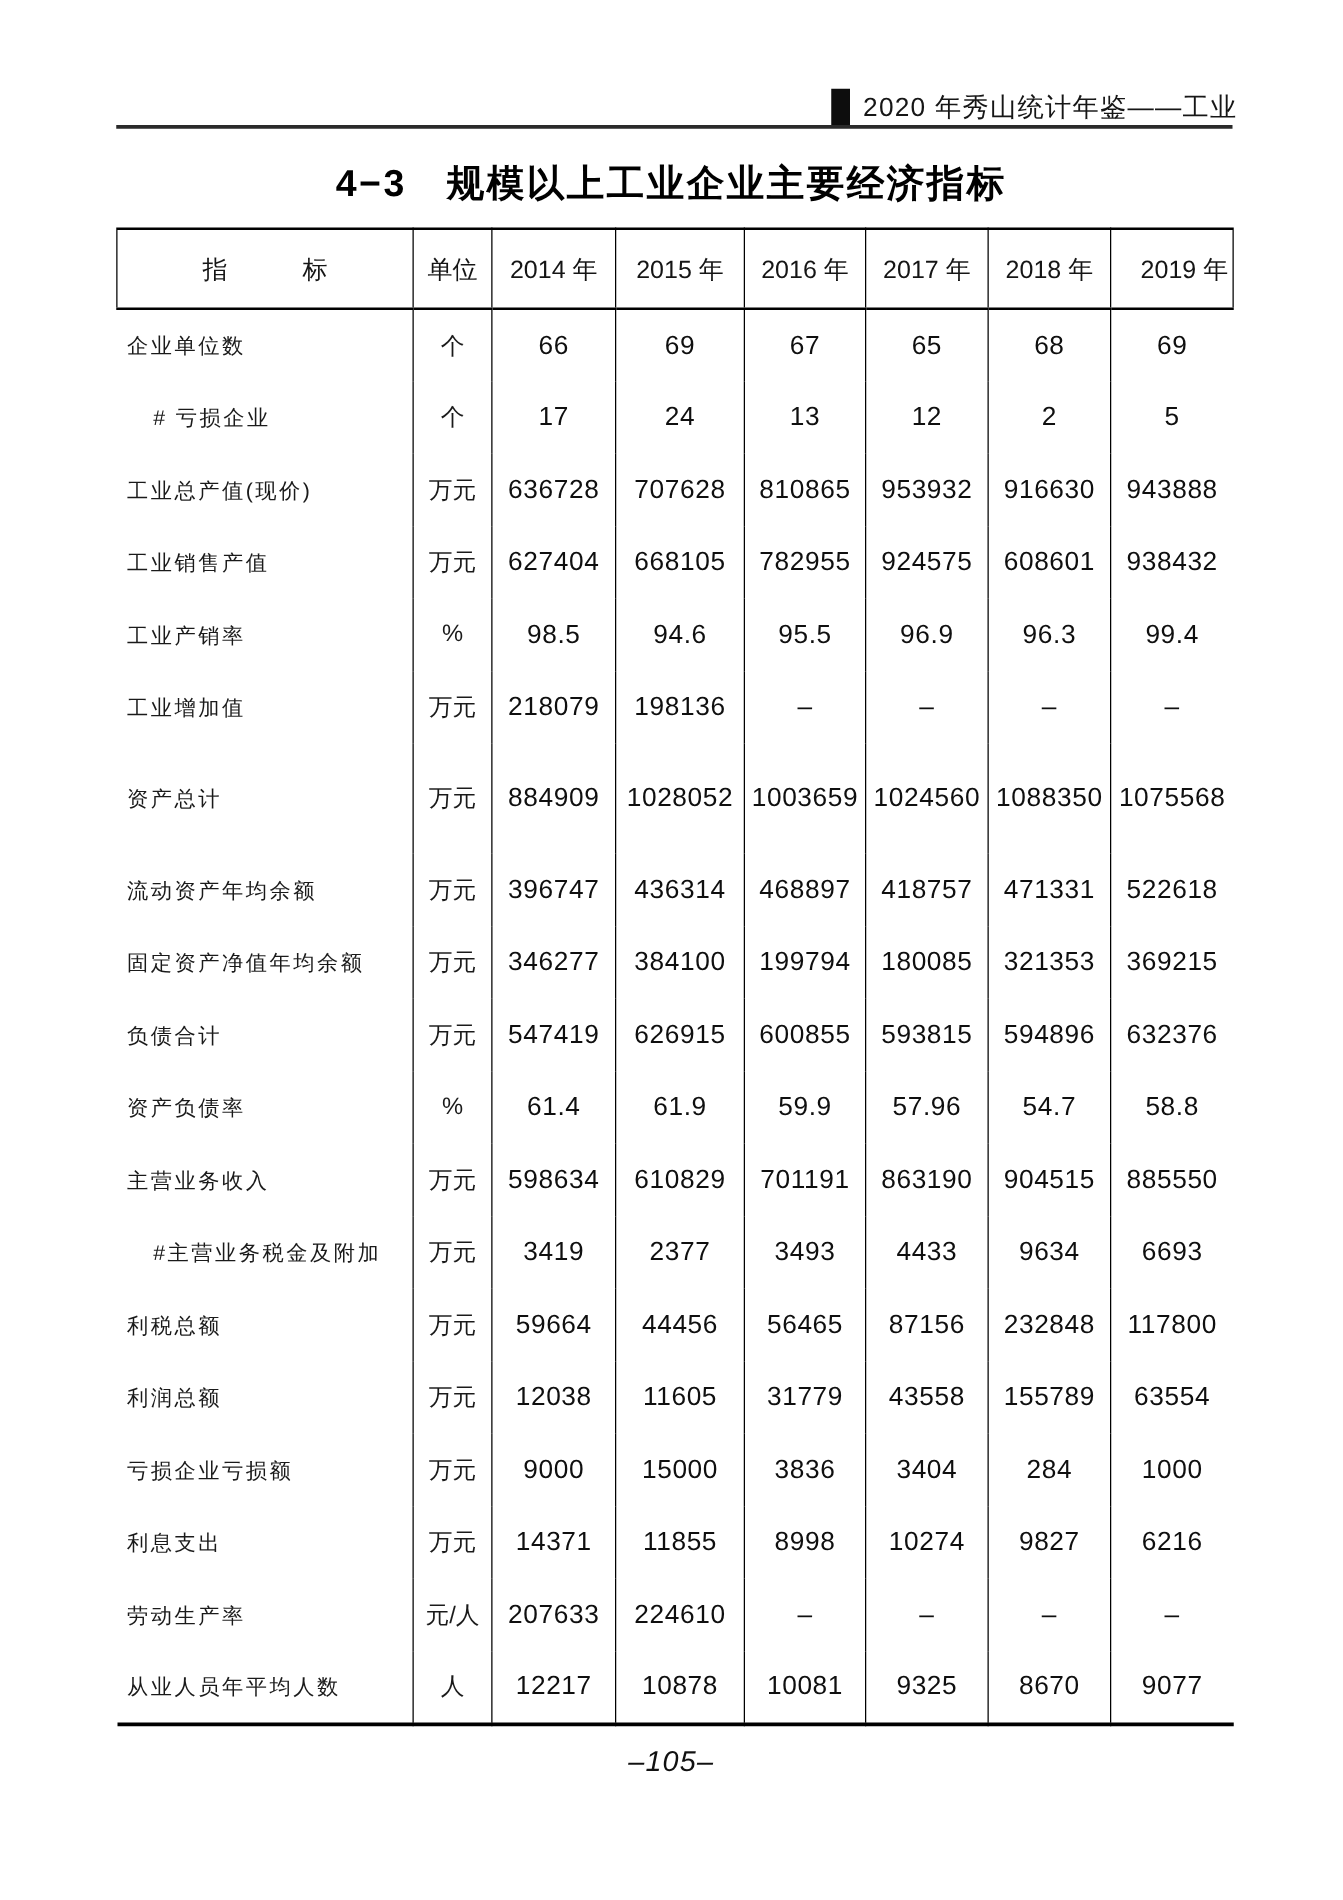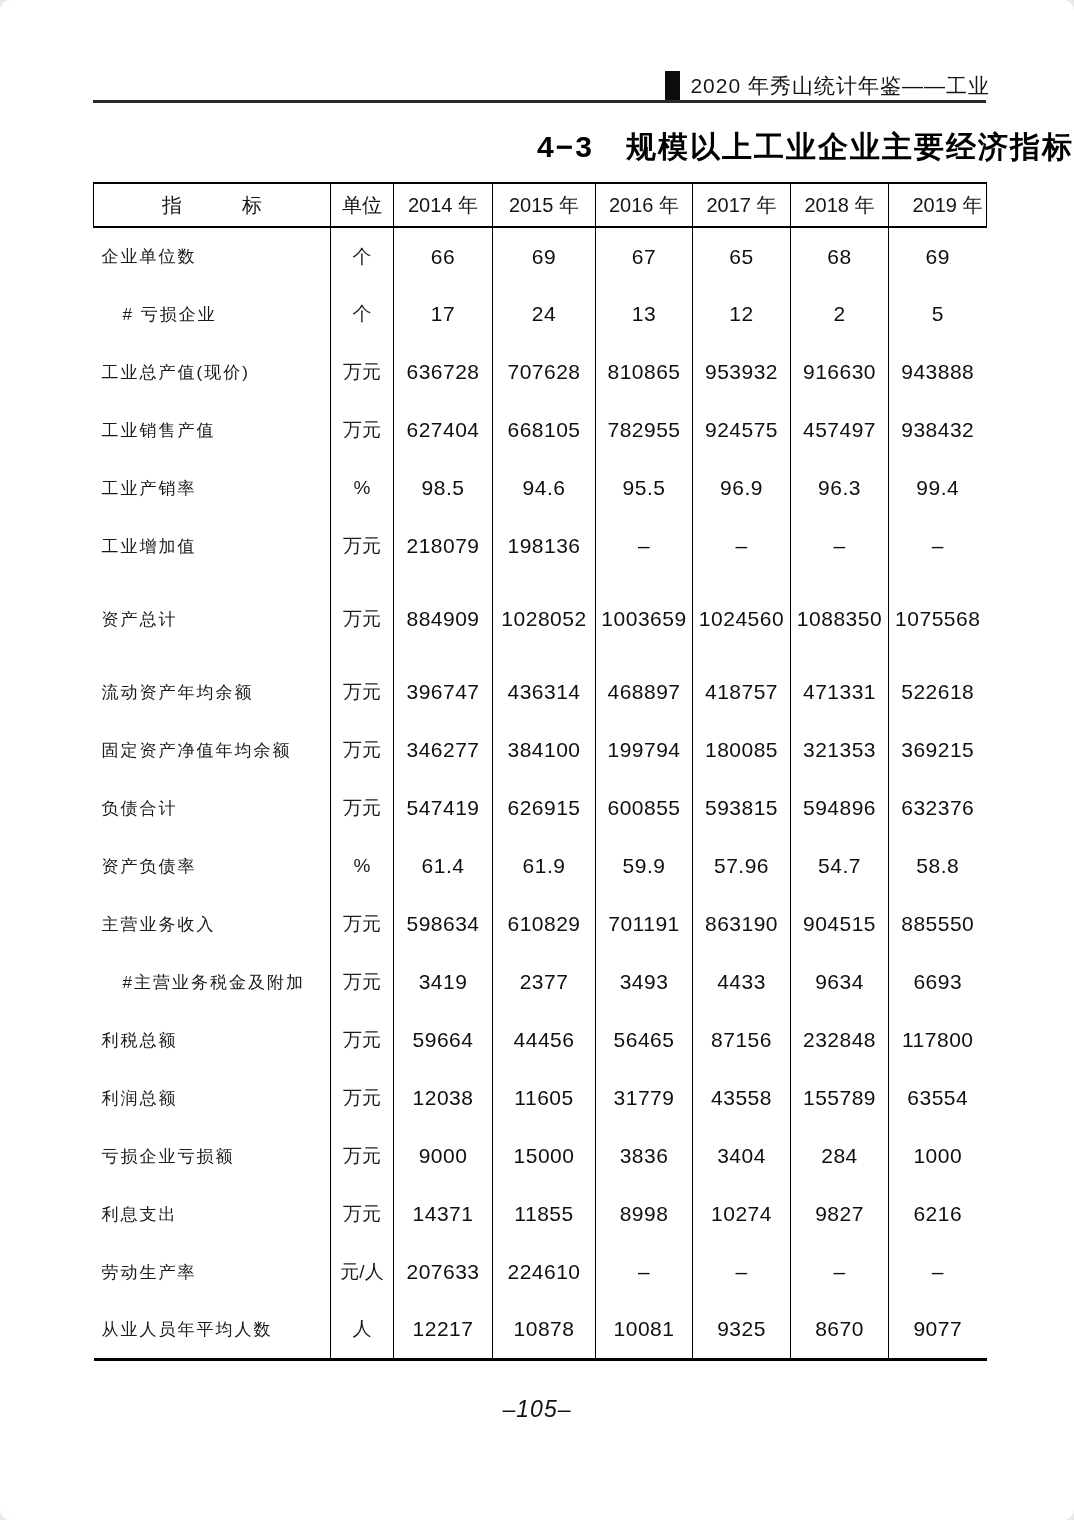--- a/index.html
+++ b/index.html
@@ -9,21 +9,20 @@
   }
   .page {
     position: relative;
     width: 1074px;
     height: 1520px;
     margin: 0 auto;
     background: #ffffff;
     color: #111;
     font-family: "Liberation Sans", "DejaVu Sans", sans-serif;
     overflow: hidden;
-    border-radius: 11px;
   }
   
   .running-head {
     position: absolute;
     top: 71px;
     right: 84px;
     display: flex;
     align-items: center;
     font-size: 21px;
     letter-spacing: 1px;
@@ -44,38 +43,38 @@
     height: 3px;
     background: #2a2a2a;
   }
   
   .page-title {
     position: absolute;
     top: 127px;
     left: 0;
     width: 100%;
     margin: 0;
-    text-align: right;
+    text-align: center;
     font-size: 30px;
     font-weight: 700;
     letter-spacing: 2px;
     color: #000;
   }
   
   table.indicators {
     position: absolute;
     top: 182px;
     left: 93px;
     width: 893px;
     border-collapse: collapse;
     table-layout: fixed;
     border-top: 2px solid #000;
     border-bottom: 3px solid #000;
   }
-  thead tr { height: 44px; }
+  thead tr { height: 64px; }
   tbody tr { height: 58px; }
   tbody tr.tall { height: 88px; }
   th, td {
     padding: 0;
     vertical-align: middle;
     white-space: pre;
     overflow: hidden;
   }
   thead th {
     font-weight: 400;
@@ -187,21 +186,21 @@
           <td class="num">916630</td>
           <td class="num">943888</td>
         </tr>
         <tr>
           <td class="label">工业销售产值</td>
           <td class="unit">万元</td>
           <td class="num">627404</td>
           <td class="num">668105</td>
           <td class="num">782955</td>
           <td class="num">924575</td>
-          <td class="num">457497</td>
+          <td class="num">608601</td>
           <td class="num">938432</td>
         </tr>
         <tr>
           <td class="label">工业产销率</td>
           <td class="unit">%</td>
           <td class="num">98.5</td>
           <td class="num">94.6</td>
           <td class="num">95.5</td>
           <td class="num">96.9</td>
           <td class="num">96.3</td>

